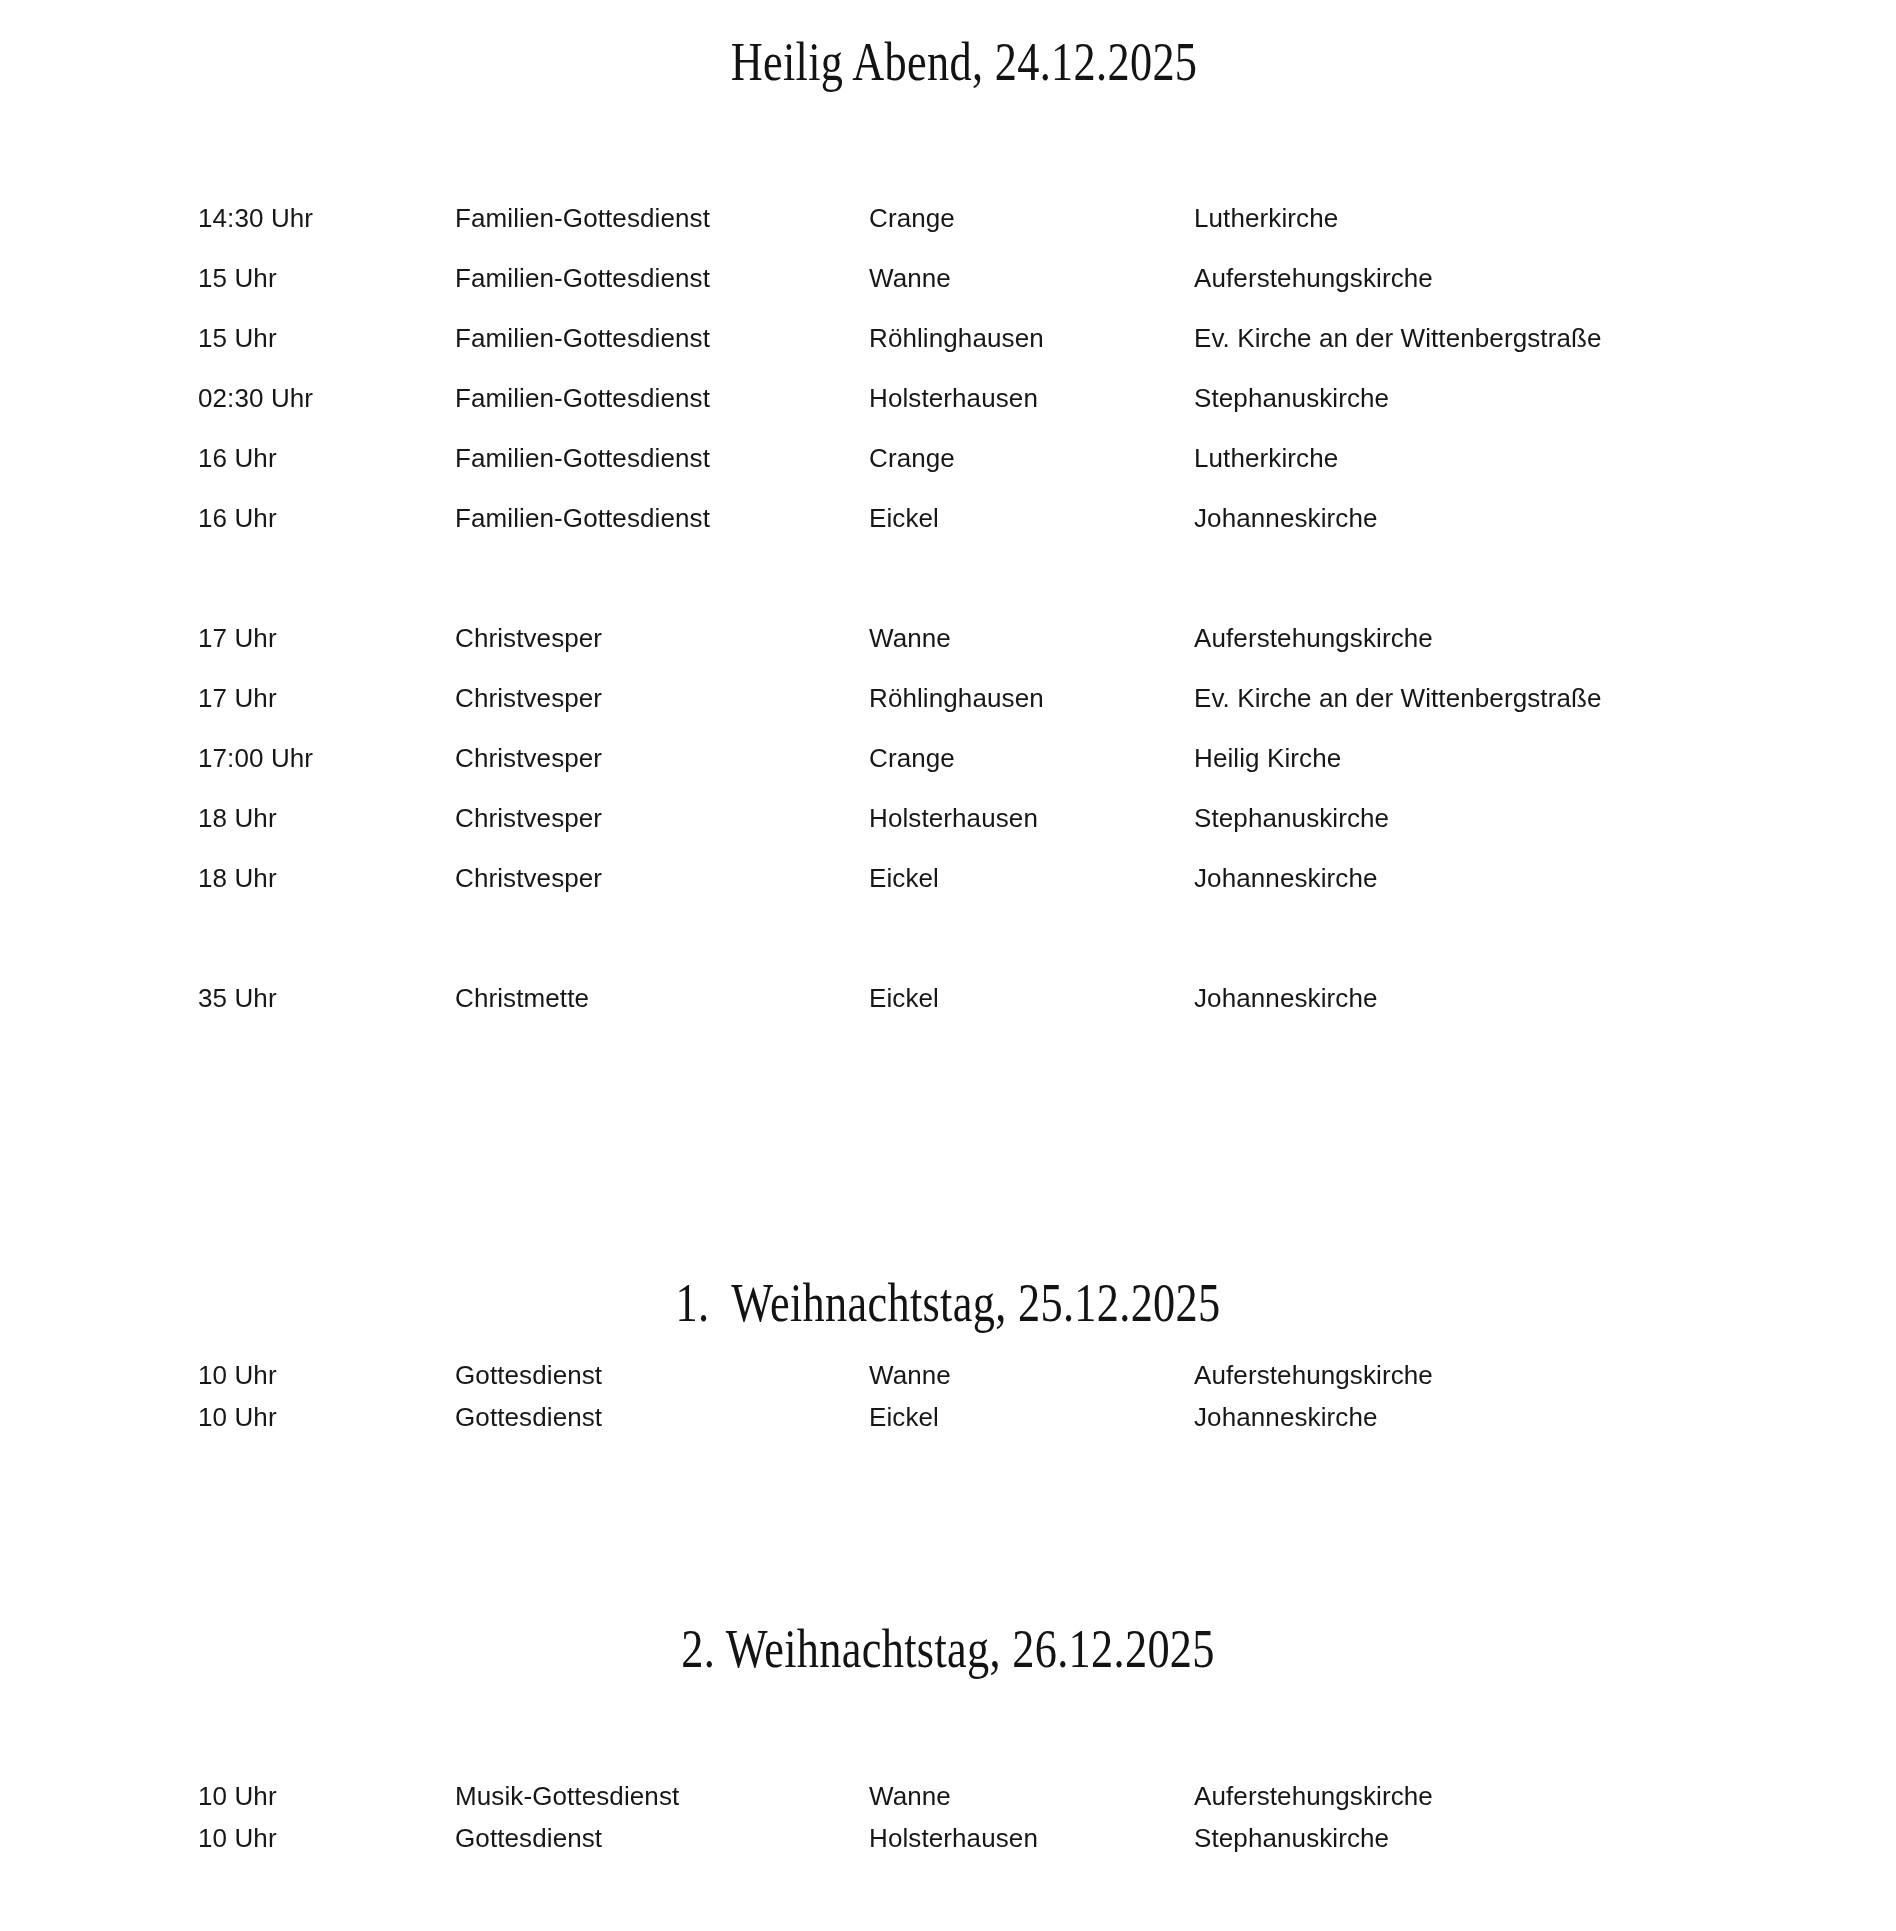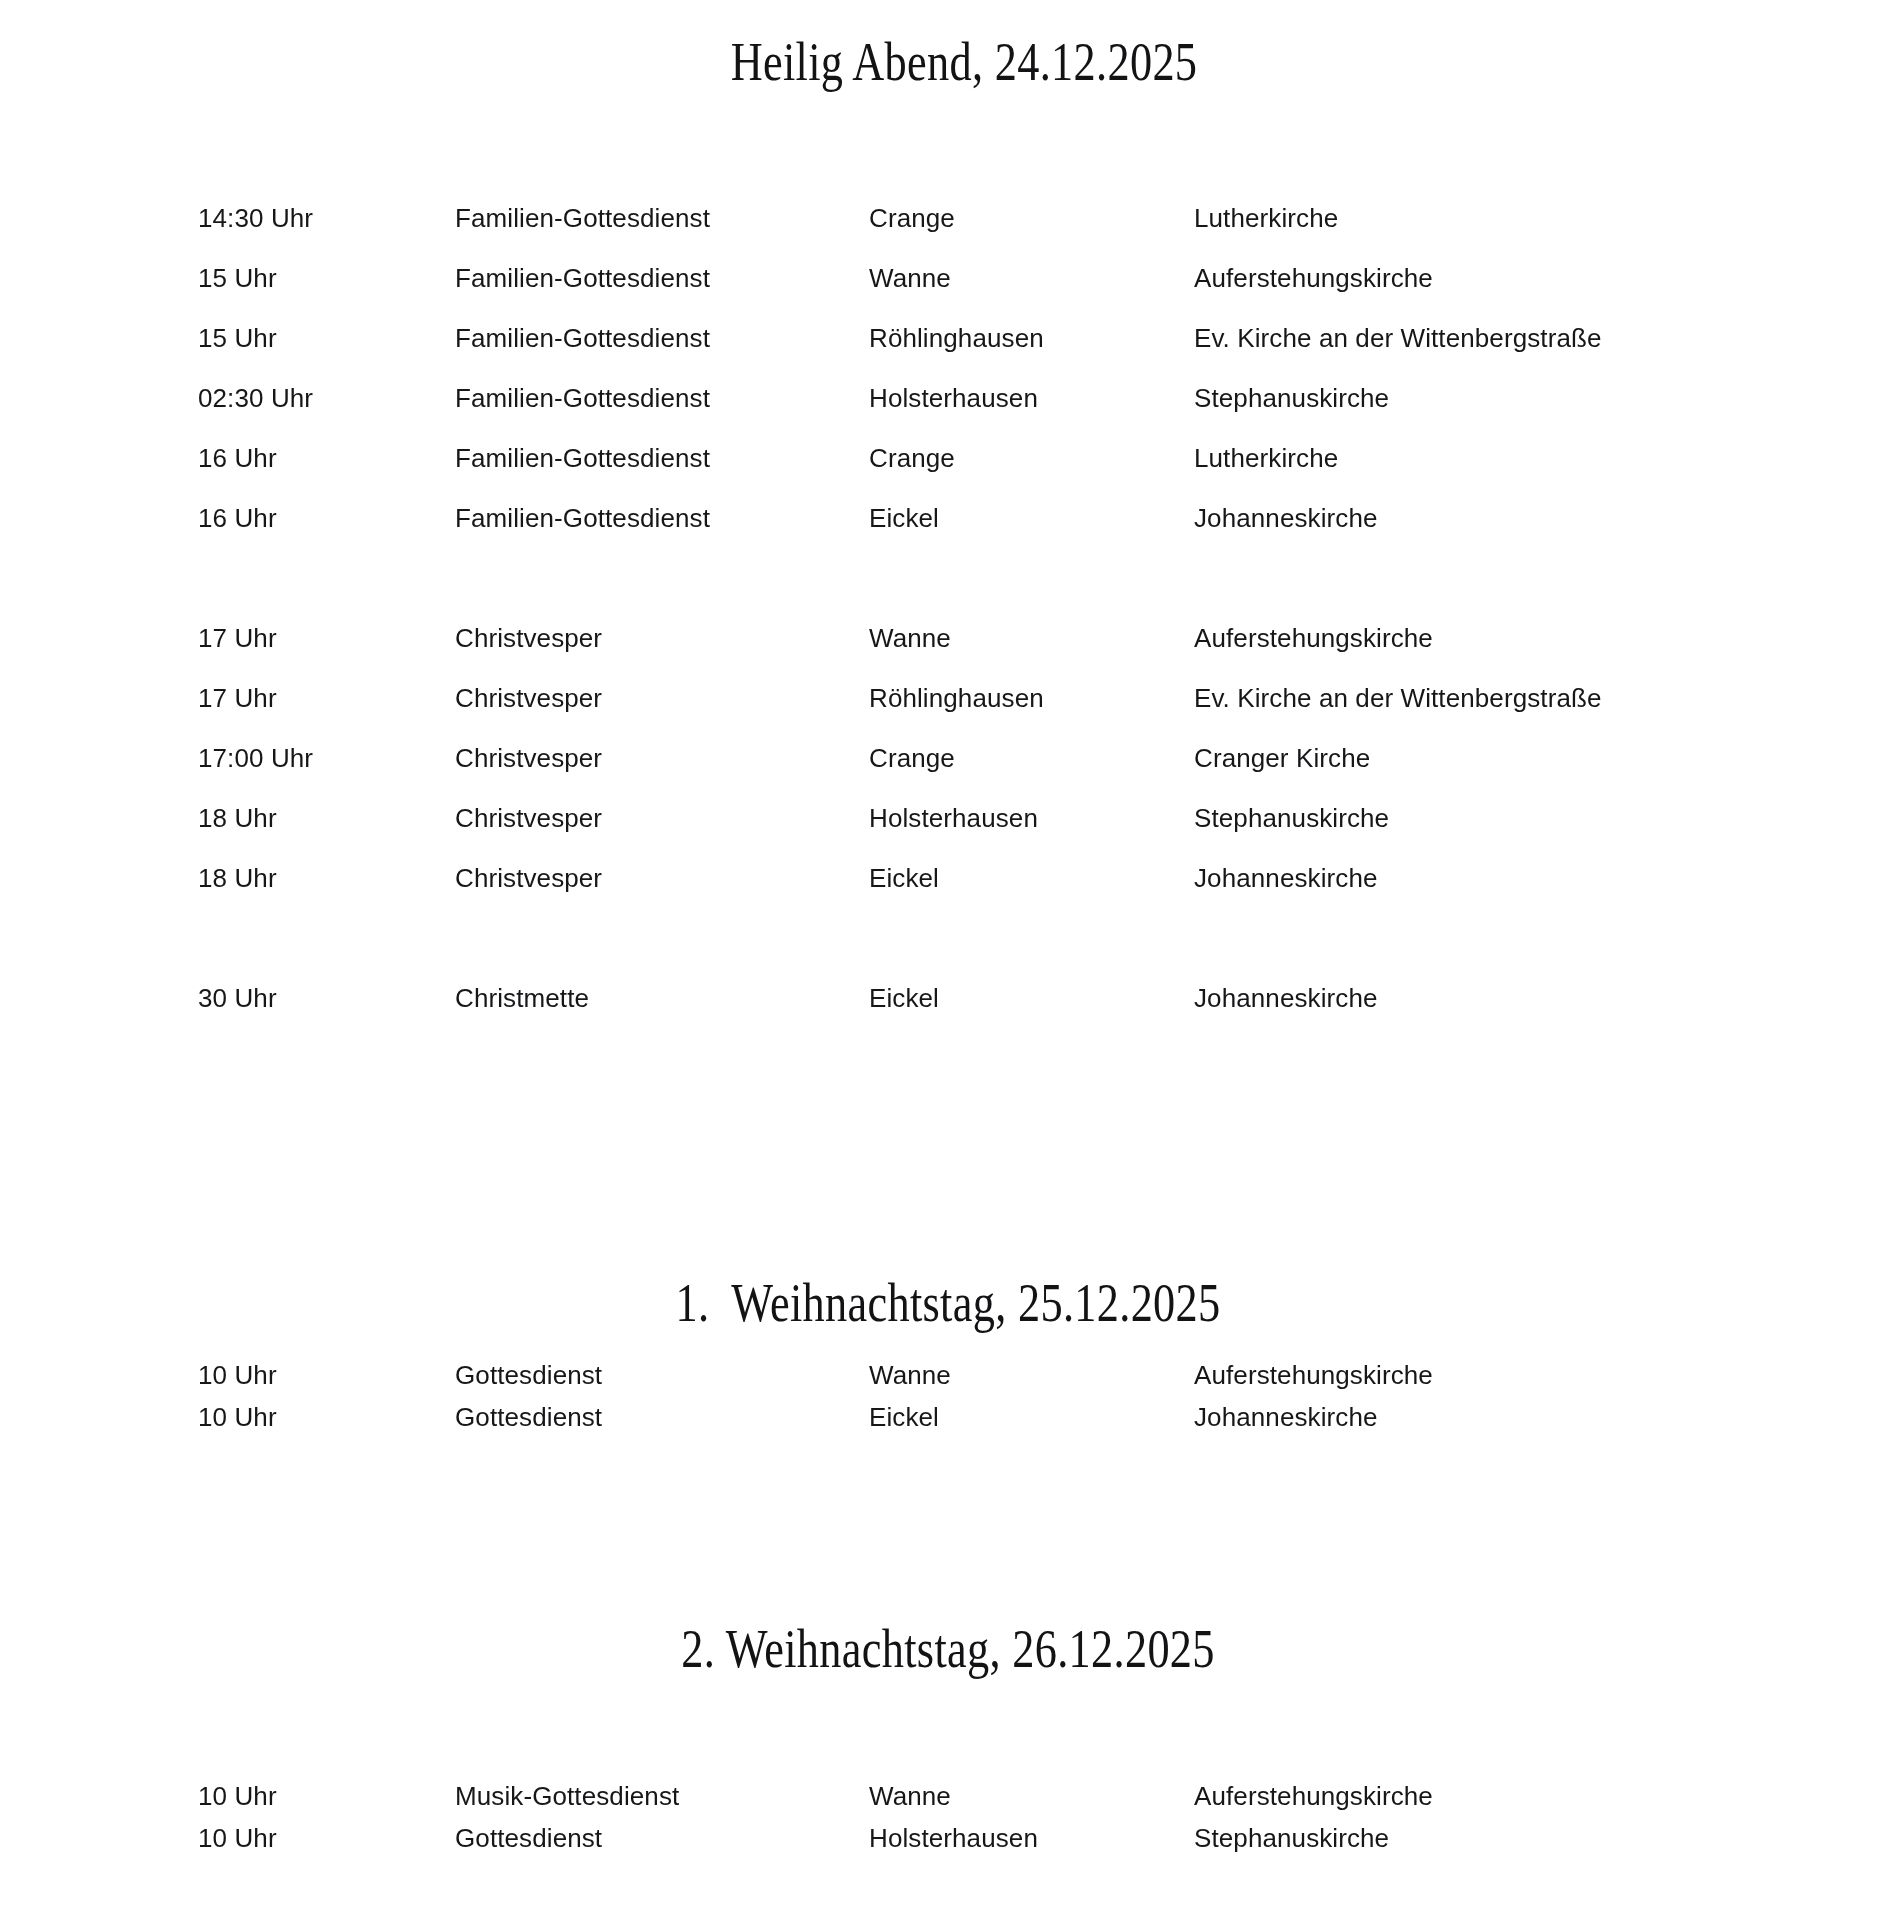--- a/index.html
+++ b/index.html
@@ -144,41 +144,41 @@
       <div class="cell c-time">17 Uhr</div>
       <div class="cell c-type">Christvesper</div>
       <div class="cell c-place">Röhlinghausen</div>
       <div class="cell c-church">Ev. Kirche an der Wittenbergstraße</div>
     </div>
 
     <div class="srow">
       <div class="cell c-time">17:00 Uhr</div>
       <div class="cell c-type">Christvesper</div>
       <div class="cell c-place">Crange</div>
-      <div class="cell c-church">Cranger Kirche</div>
+      <div class="cell c-church">Heilig Kirche</div>
     </div>
 
     <div class="srow">
       <div class="cell c-time">18 Uhr</div>
       <div class="cell c-type">Christvesper</div>
       <div class="cell c-place">Holsterhausen</div>
       <div class="cell c-church">Stephanuskirche</div>
     </div>
 
     <div class="srow">
       <div class="cell c-time">18 Uhr</div>
       <div class="cell c-type">Christvesper</div>
       <div class="cell c-place">Eickel</div>
       <div class="cell c-church">Johanneskirche</div>
     </div>
 
     <div class="srow spacer"></div>
 
     <div class="srow">
-      <div class="cell c-time">30 Uhr</div>
+      <div class="cell c-time">35 Uhr</div>
       <div class="cell c-type">Christmette</div>
       <div class="cell c-place">Eickel</div>
       <div class="cell c-church">Johanneskirche</div>
     </div>
 
   </div>
 
   <div class="heading-wrap" style="position:absolute; left:0; top:1274px;">
     <div class="section-heading h-2">1.  Weihnachtstag, 25.12.2025</div>
   </div>

